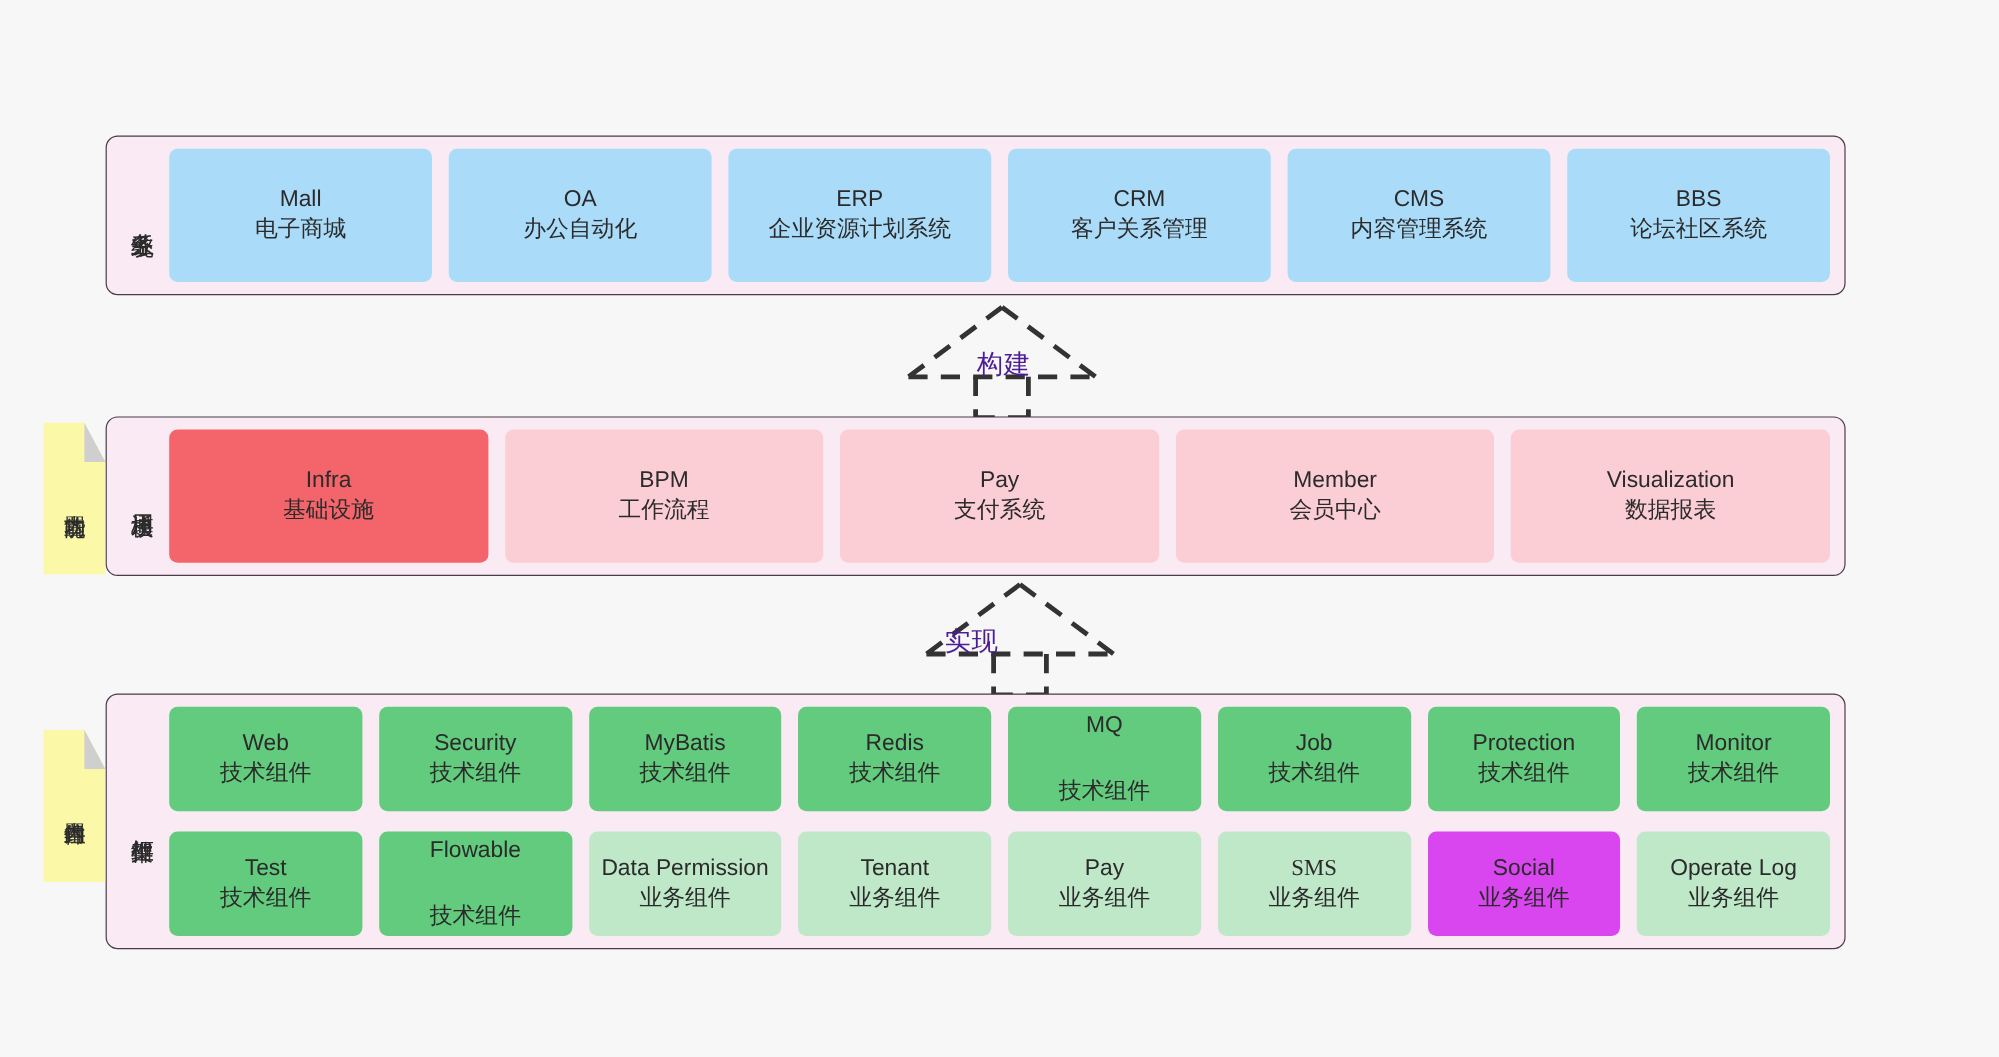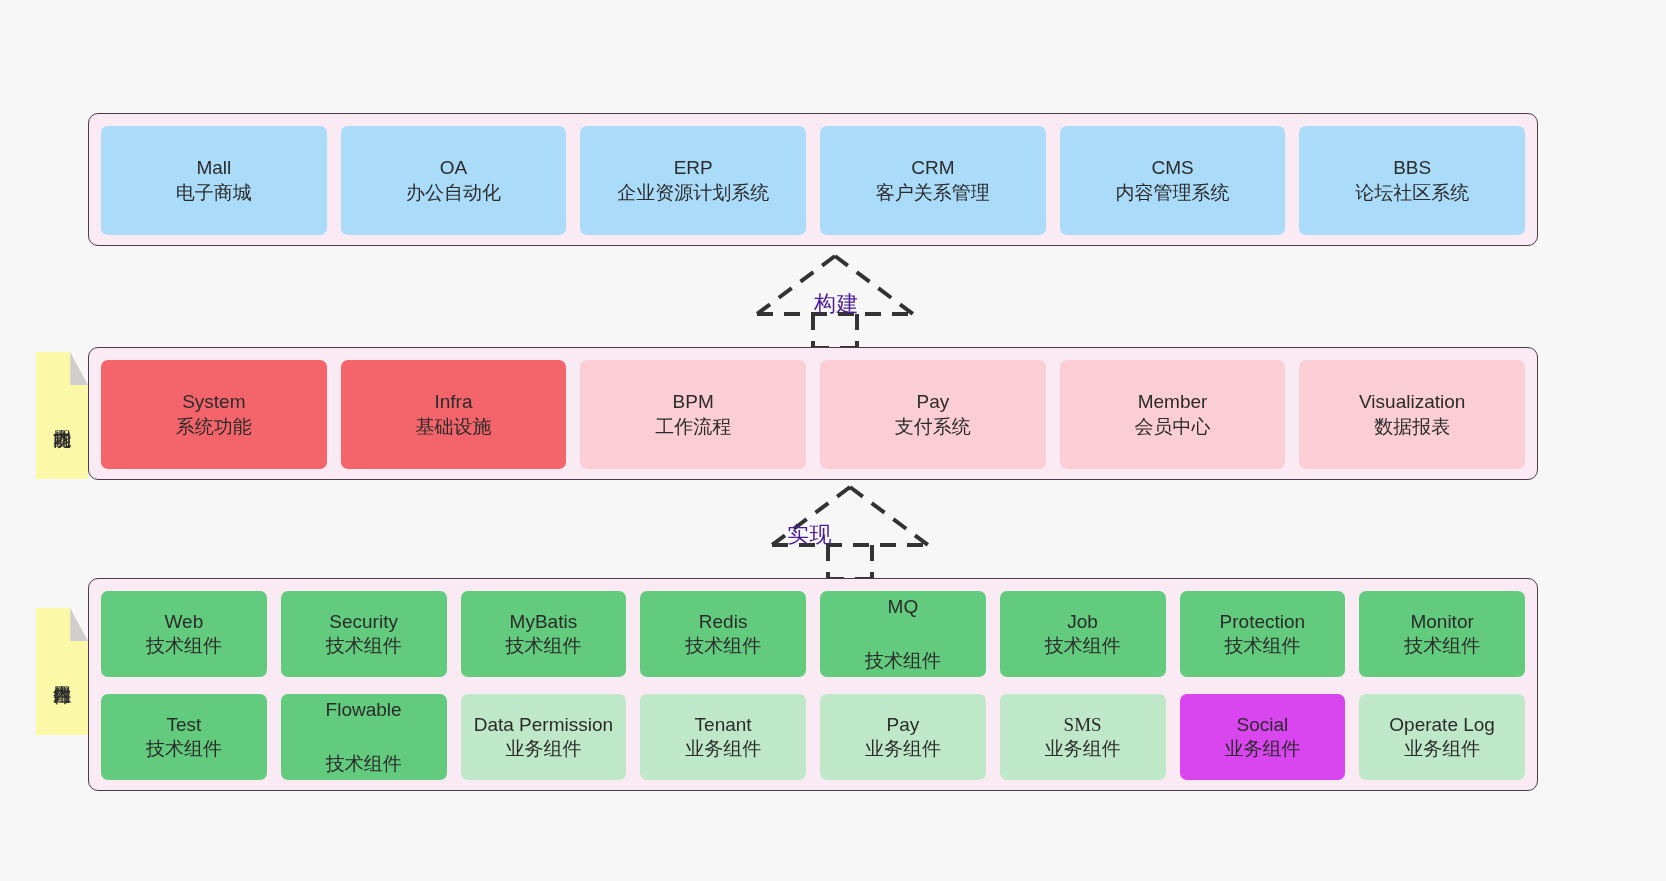--- a/index.html
+++ b/index.html
@@ -19,21 +19,20 @@
   
   .layer {
     position: absolute;
     box-sizing: border-box;
     background: #f9eaf4;
     border: 1.6px solid #4a3b4a;
     border-radius: 10px;
     display: flex;
     align-items: stretch;
     padding: 10px 12px;
-    flex-direction: column;
   }
 
   .layer-title {
     flex: 0 0 auto;
     width: 34px;
     display: flex;
     align-items: center;
     justify-content: center;
     font-size: 19px;
     line-height: 1.12;
@@ -171,24 +170,20 @@
   <path d="M90 4 L168 62 M90 4 L12 62 M12 62 L168 62" fill="none" stroke="#333333" stroke-width="4" stroke-dasharray="16 11" stroke-linecap="butt"></path>
   <path d="M68 62 L68 96 M112 62 L112 96 M68 96 L112 96" fill="none" stroke="#333333" stroke-width="4" stroke-dasharray="16 11" stroke-linecap="butt"></path>
 </svg>
 <div class="connector-label" id="connector-build-label">构建</div>
 
 <div class="layer" id="layer-modules" style="background: rgb(249, 234, 244); border-color: rgb(74, 59, 74);">
   <div class="layer-title">通用模块</div>
   <div class="cells">
     <div class="row">
       <div class="cell" style="background: rgb(244, 101, 107);">
-        <span class="c-en">System</span>
-        <span class="c-cn">系统功能</span>
-      </div>
-      <div class="cell" style="background: rgb(244, 101, 107);">
         <span class="c-en">Infra</span>
         <span class="c-cn">基础设施</span>
       </div>
       <div class="cell" style="background: rgb(251, 205, 213);">
         <span class="c-en">BPM</span>
         <span class="c-cn">工作流程</span>
       </div>
       <div class="cell" style="background: rgb(251, 205, 213);">
         <span class="c-en">Pay</span>
         <span class="c-cn">支付系统</span>

